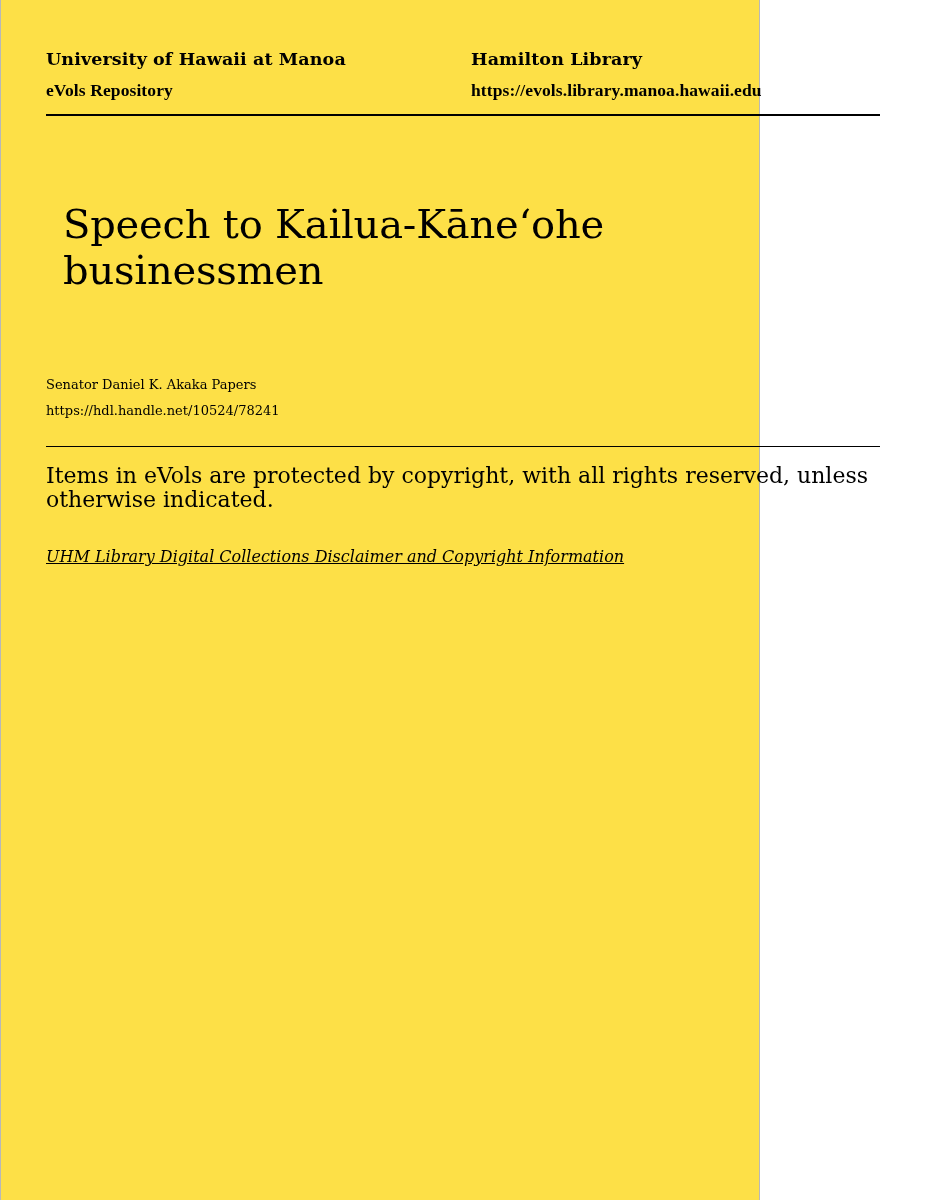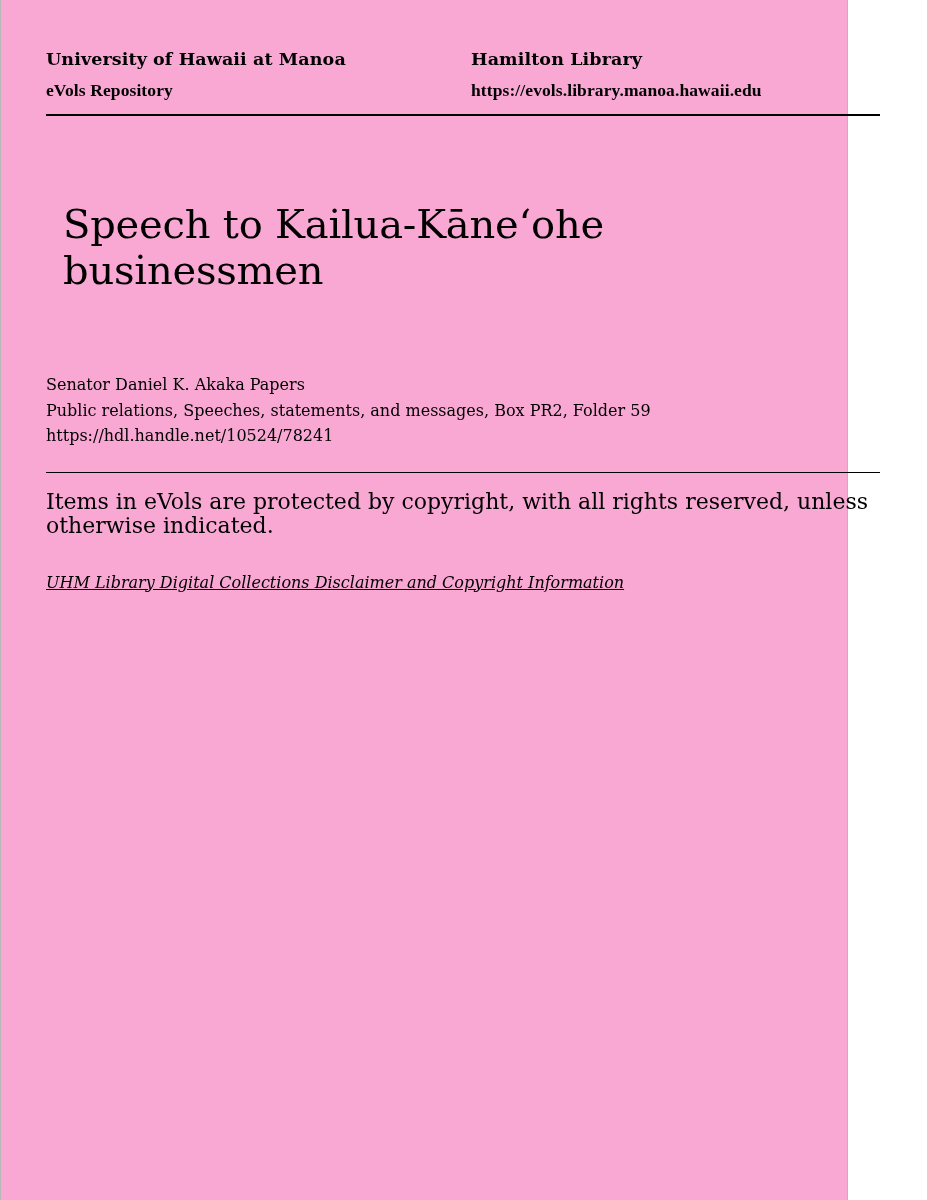--- a/index.html
+++ b/index.html
@@ -12,23 +12,23 @@
     height: 1200px;
     font-family: "DejaVu Serif", "Liberation Serif", serif;
     color: #000000;
     position: relative;
     overflow: hidden;
   }
   .page {
     position: absolute;
     left: 0;
     top: 0;
-    width: 848px;
+    width: 760px;
     height: 1200px;
-    background: #f9a8d4;
+    background: #fde047;
     box-sizing: border-box;
   }
   
   .page-edge-left,
   .page-edge-right {
     position: absolute;
     top: 0;
     width: 1px;
     height: 1200px;
     background: #b8b8b8;
@@ -85,21 +85,21 @@
     font-weight: normal;
     line-height: 1.15;
     margin: 17px;
     padding-top: 68px;
     letter-spacing: -0.2px;
   }
 
   
   .citation {
     padding-top: 62px;
-    font-size: 16px;
+    font-size: 13px;
     line-height: 25.5px;
   }
   .citation div {
     white-space: nowrap;
   }
 
   .rule-cite {
     border-top: 1.8px solid #000000;
     margin-top: 23px;
   }
@@ -142,21 +142,20 @@
       <div class="rule-thick"></div>
 
 
       <div class="rule-thin"></div>
     </div>
 
     <h1 class="doc-title">Speech to Kailua-Kāne‘ohe businessmen</h1>
 
     <div class="citation">
       <div>Senator Daniel K. Akaka Papers</div>
-      <div>Public relations, Speeches, statements, and messages, Box PR2, Folder 59</div>
       <div>https://hdl.handle.net/10524/78241</div>
     </div>
 
     <div class="rule-cite"></div>
 
     <div class="rights">Items in eVols are protected by copyright, with all rights reserved, unless otherwise indicated.</div>
 
     <div class="disclaimer">UHM Library Digital Collections Disclaimer and Copyright Information</div>
 
   </div>

